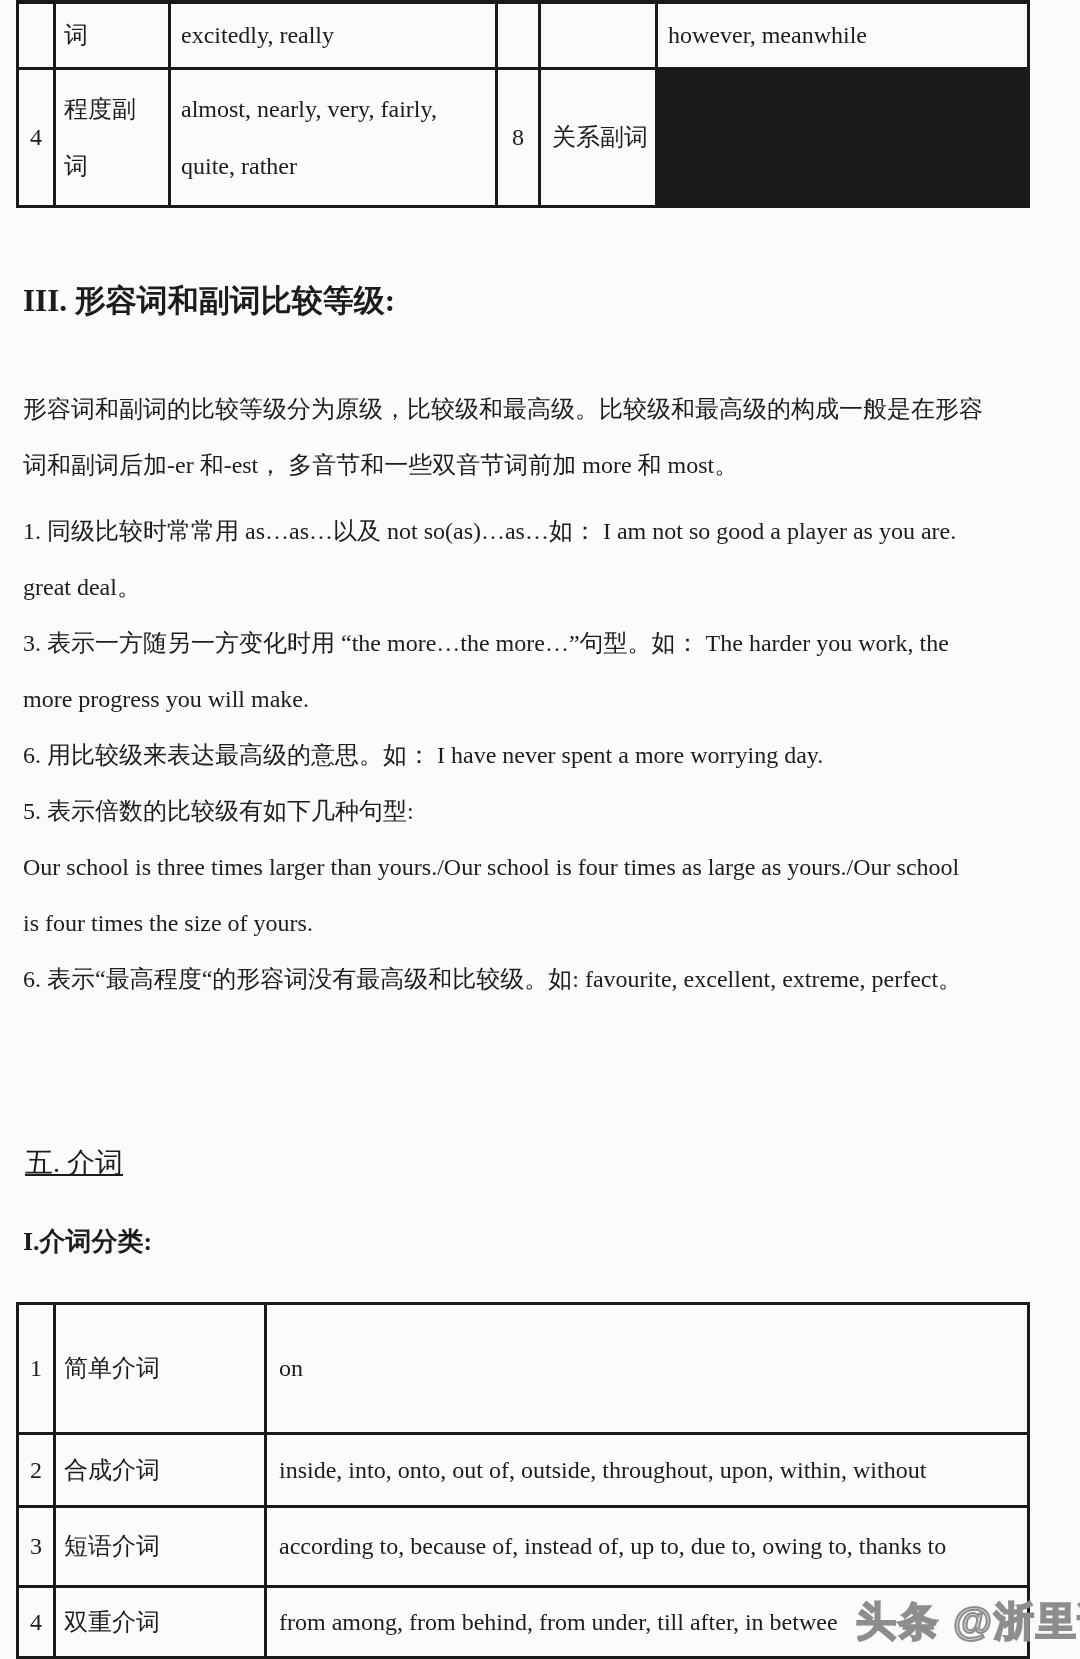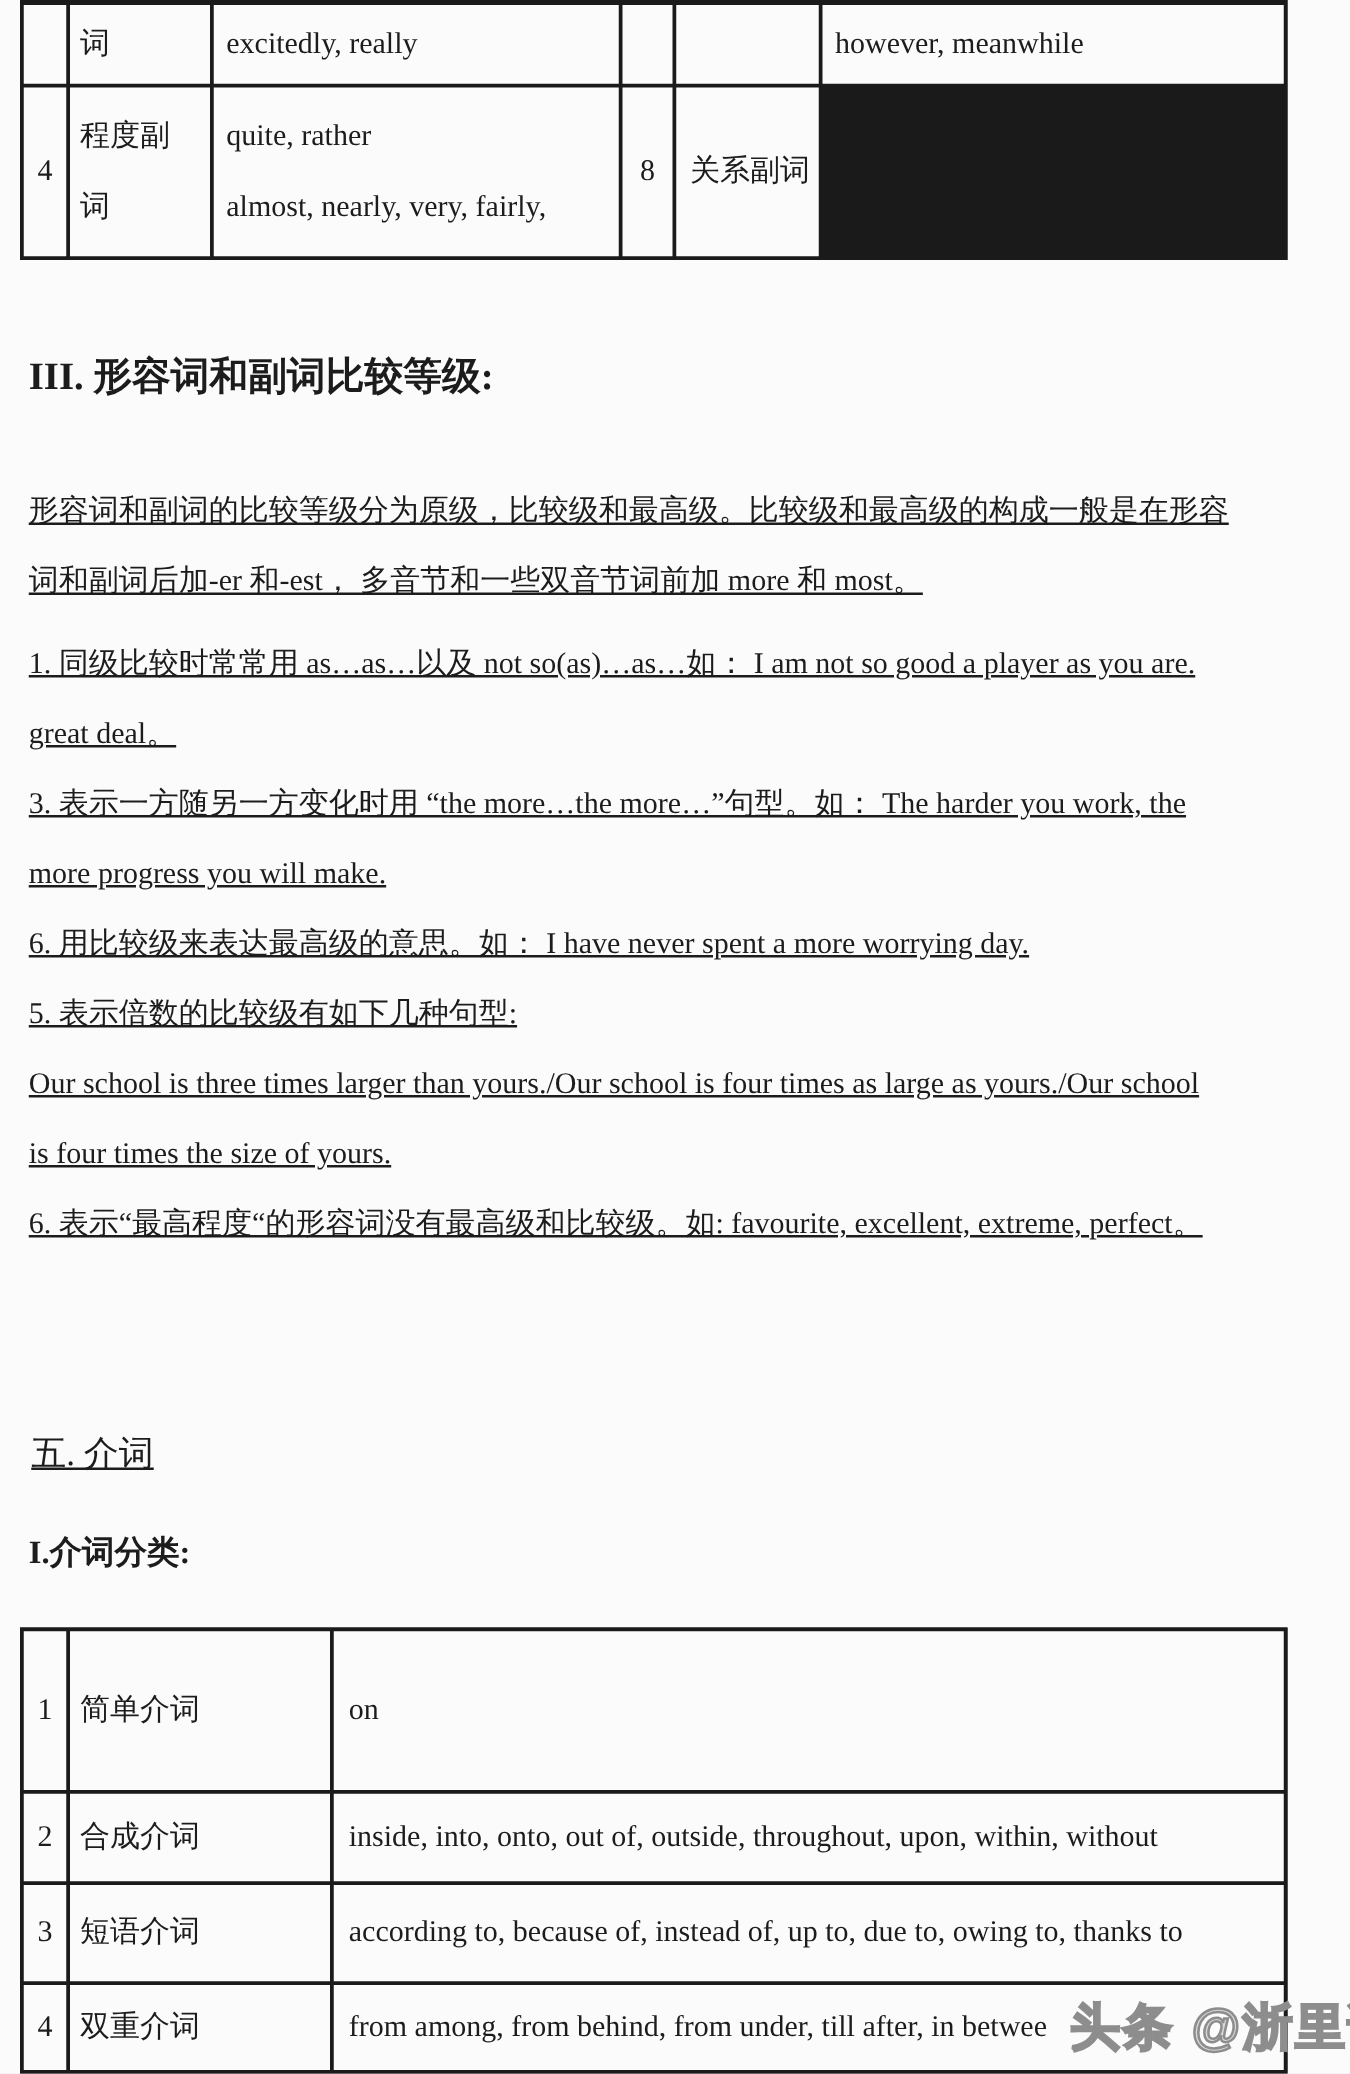--- a/index.html
+++ b/index.html
@@ -35,21 +35,21 @@
     grid-template-rows:127px 70px 77px 1fr;
   }
   
   .h-bold{position:absolute;left:23px;font-weight:bold;white-space:nowrap;}
   #heading-3{top:280px;font-size:31px;}
   #heading-5{top:1144px;font-size:28px;font-weight:normal;left:25px;text-decoration:underline;}
   #heading-5sub{top:1224px;font-size:26px;}
   .flow{position:absolute;left:23px;width:1040px;}
   #para-block{top:381px;}
   #items-block{top:503px;}
-  .bline{line-height:56px;font-size:24px;white-space:nowrap;text-decoration:underline;}
+  .bline{line-height:56px;font-size:24px;white-space:nowrap;}
   
   #watermark{
     position:absolute;left:856px;top:1594px;z-index:5;
     font-size:40px;font-weight:bold;letter-spacing:2px;white-space:nowrap;
     color:#d8d8d8;-webkit-text-stroke:2px #8d8d8d;
     font-family:"Liberation Sans","DejaVu Sans",sans-serif;
   }
 </style>
 </head>
 <body>
@@ -78,22 +78,22 @@
     </div>
 
     <div class="cell-center">
       <div class="tline">4</div>
     </div>
     <div class="cell-pad8">
       <div class="tline">程度副</div>
       <div class="tline">词</div>
     </div>
     <div class="cell-pad10">
+      <div class="tline">almost, nearly, very, fairly,</div>
       <div class="tline">quite, rather</div>
-      <div class="tline">almost, nearly, very, fairly,</div>
     </div>
     <div class="cell-center">
       <div class="tline">8</div>
     </div>
     <div class="cell-pad4">
       <div class="tline">关系副词</div>
     </div>
   </div>
 
   <div id="heading-3" class="h-bold">III. 形容词和副词比较等级:</div>

